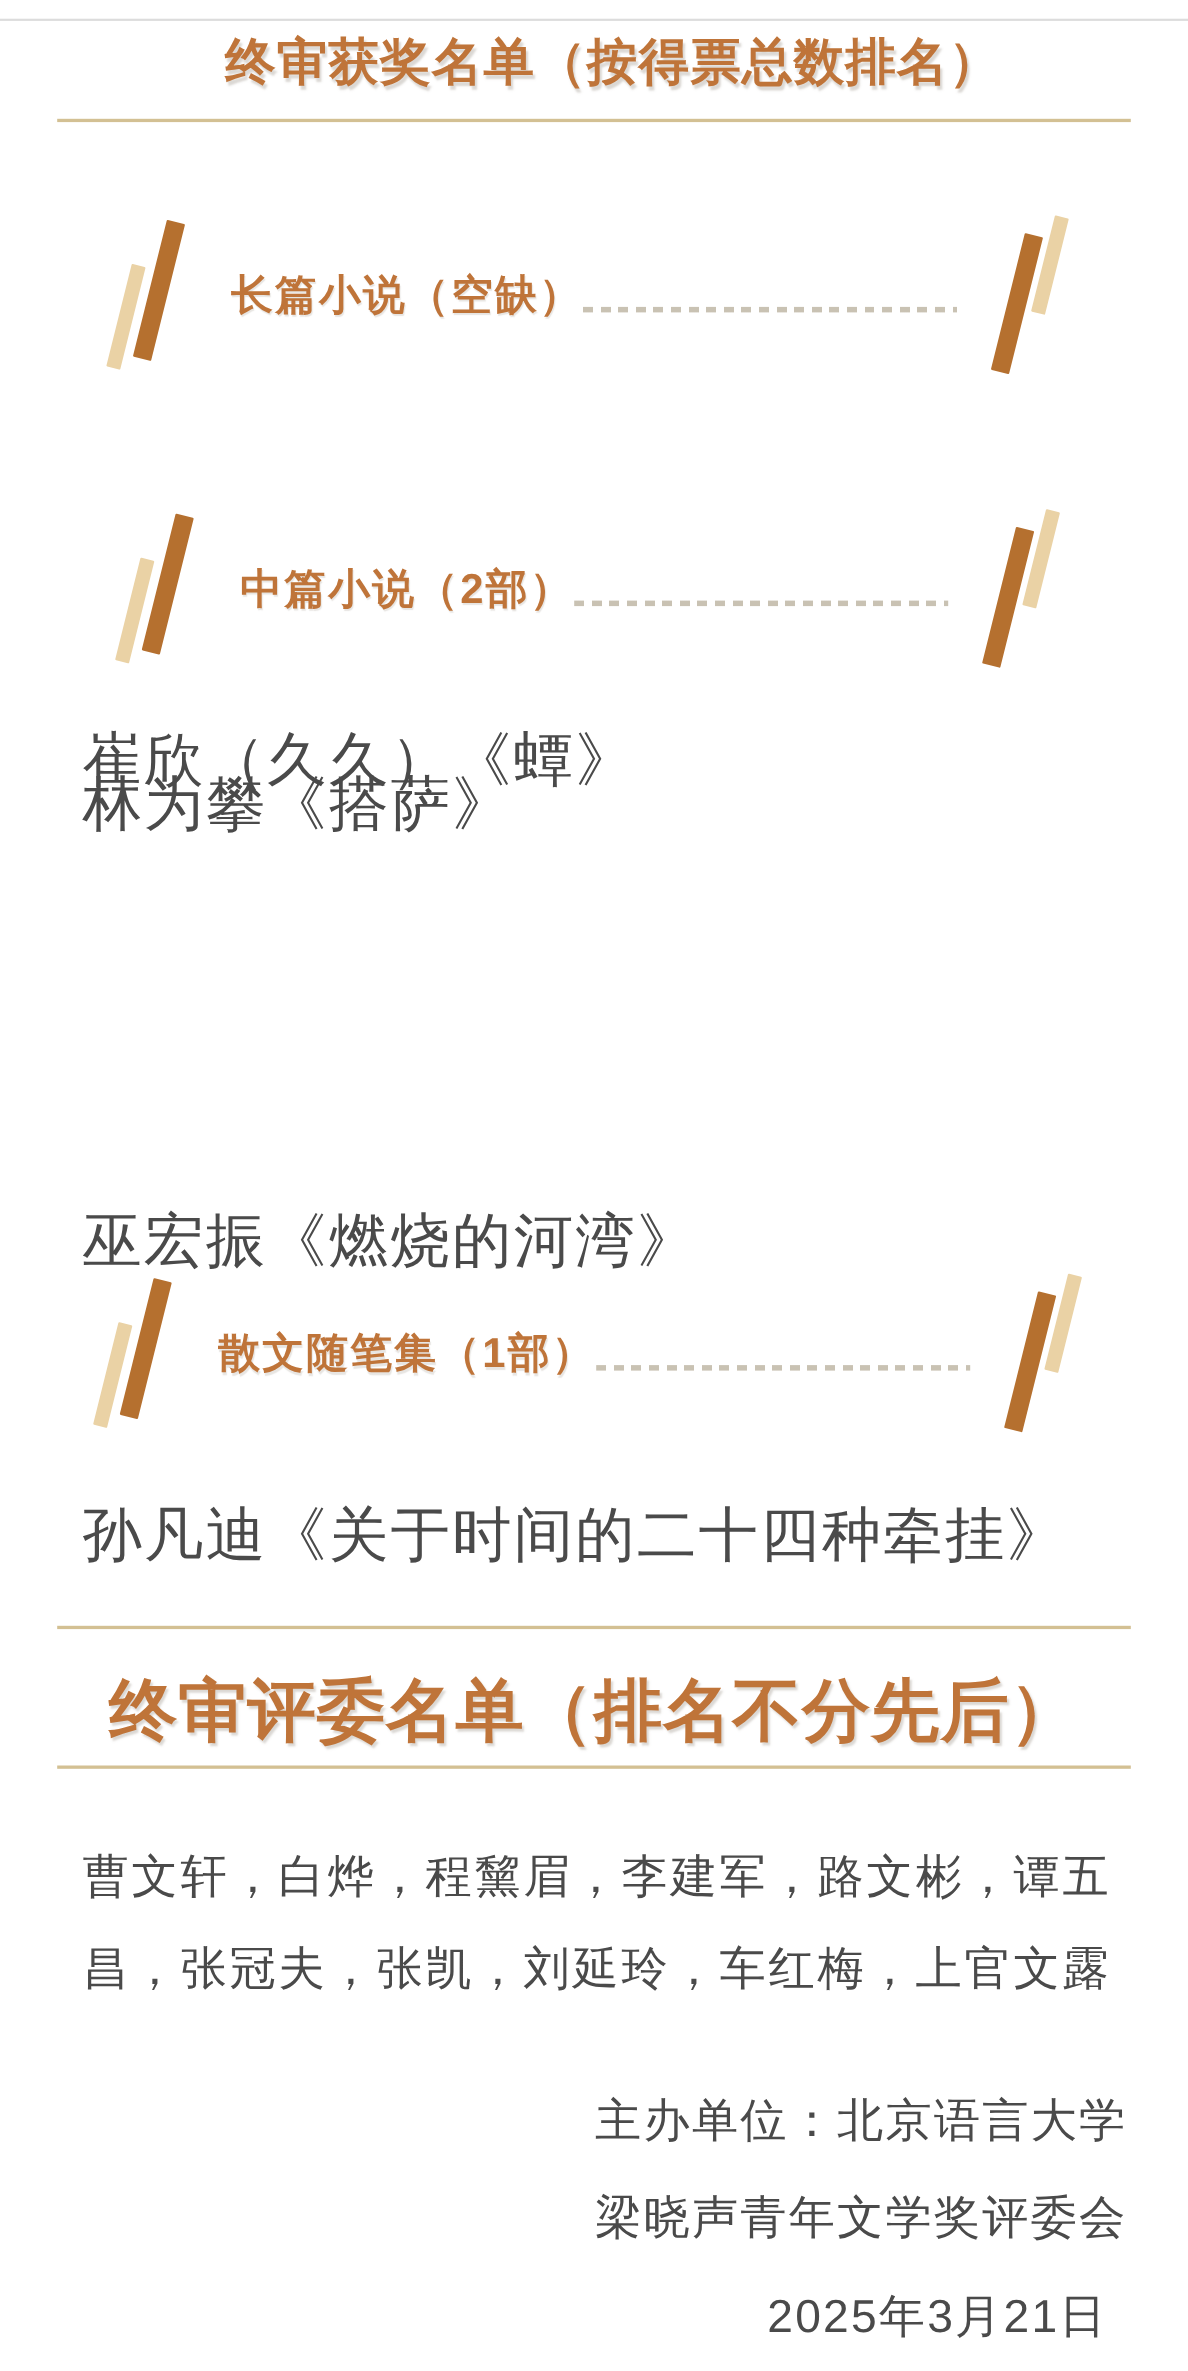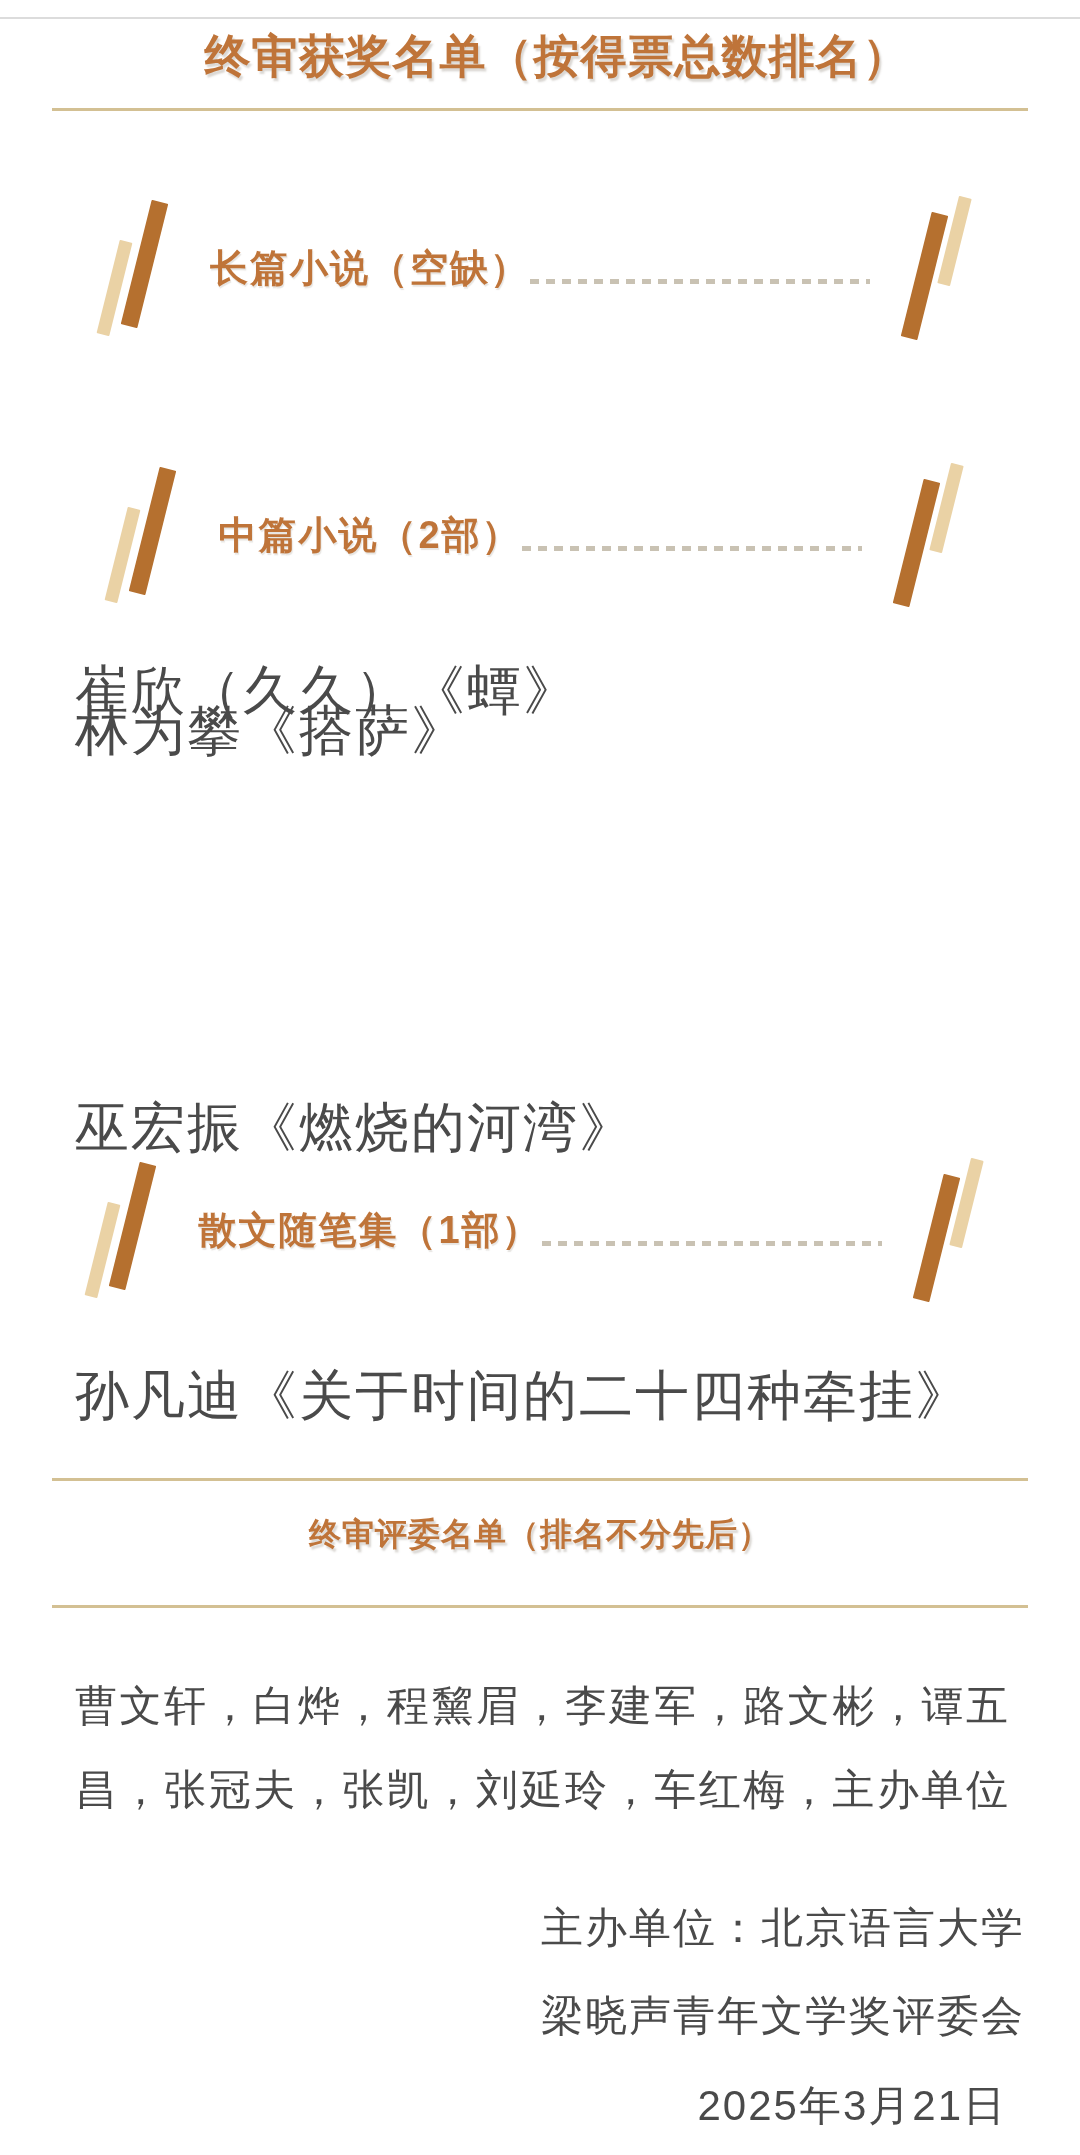--- a/index.html
+++ b/index.html
@@ -69,21 +69,21 @@
   }
   .entry-1{top:655px;}
   .entry-2{top:695px;}
   .entry-3{top:1012px;}
   .entry-4{top:1092px;}
   .entry-5{top:1360px;}
 
   .jury-title{
     position:absolute;left:0;top:1513px;width:1080px;
     text-align:center;
-    font-size:32px;font-weight:700;
+    font-size:62px;font-weight:700;
     color:var(--accent,#bf7439);
     letter-spacing:1px;
     text-shadow:2px 3px 2px rgba(150,140,130,0.35);
   }
   .jury-line{
     position:absolute;left:75px;width:935px;
     font-size:42px;color:var(--body_text,#4a4a4a);
     letter-spacing:2px;white-space:nowrap;
     text-align:justify;text-align-last:justify;
   }
@@ -164,19 +164,19 @@
 
   <div class="entry entry-5">孙凡迪《关于时间的二十四种牵挂》</div>
 
   <div class="tan-divider divider-2"></div>
 
   <div class="jury-title">终审评委名单（排名不分先后）</div>
 
   <div class="tan-divider divider-3"></div>
 
   <div class="jury-line jury-line-1">曹文轩，白烨，程黧眉，李建军，路文彬，谭五</div>
-  <div class="jury-line jury-line-2">昌，张冠夫，张凯，刘延玲，车红梅，主办单位</div>
+  <div class="jury-line jury-line-2">昌，张冠夫，张凯，刘延玲，车红梅，上官文露</div>
 
   <div class="footer-line footer-1">主办单位：北京语言大学</div>
   <div class="footer-line footer-2">梁晓声青年文学奖评委会</div>
   <div class="footer-line footer-3">2025年3月21日</div>
 
 </div>
 
 </body></html>

